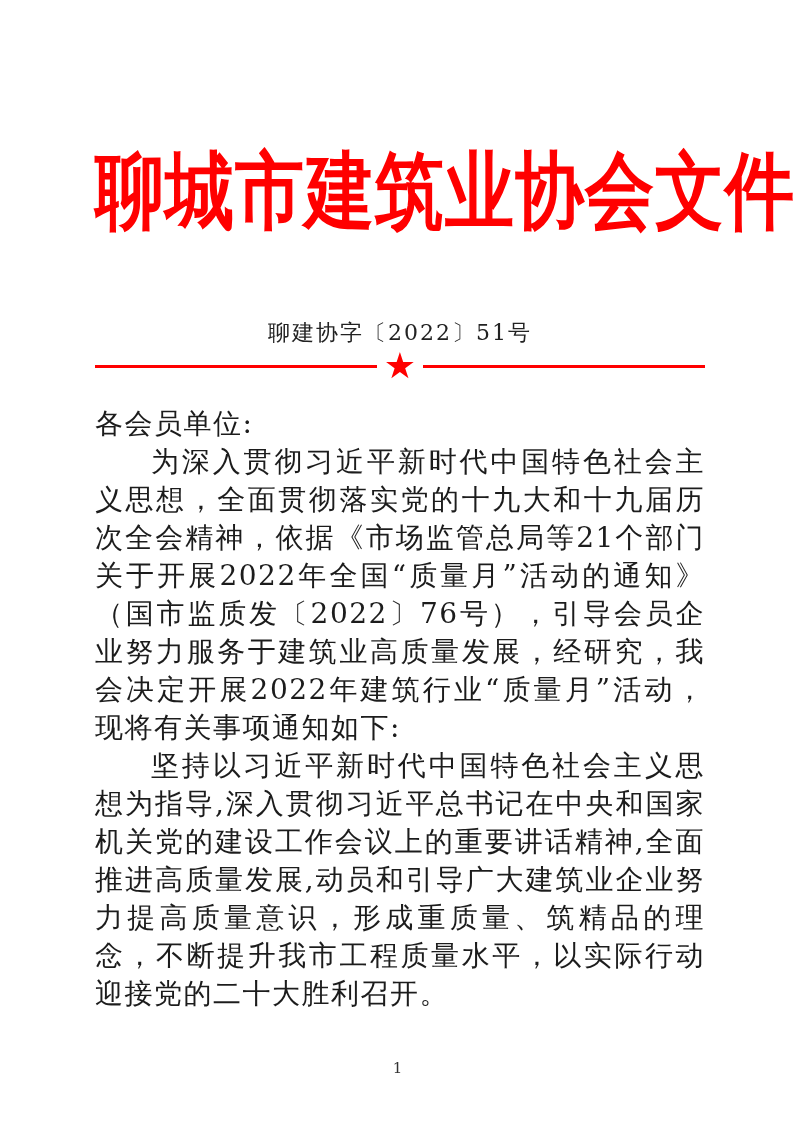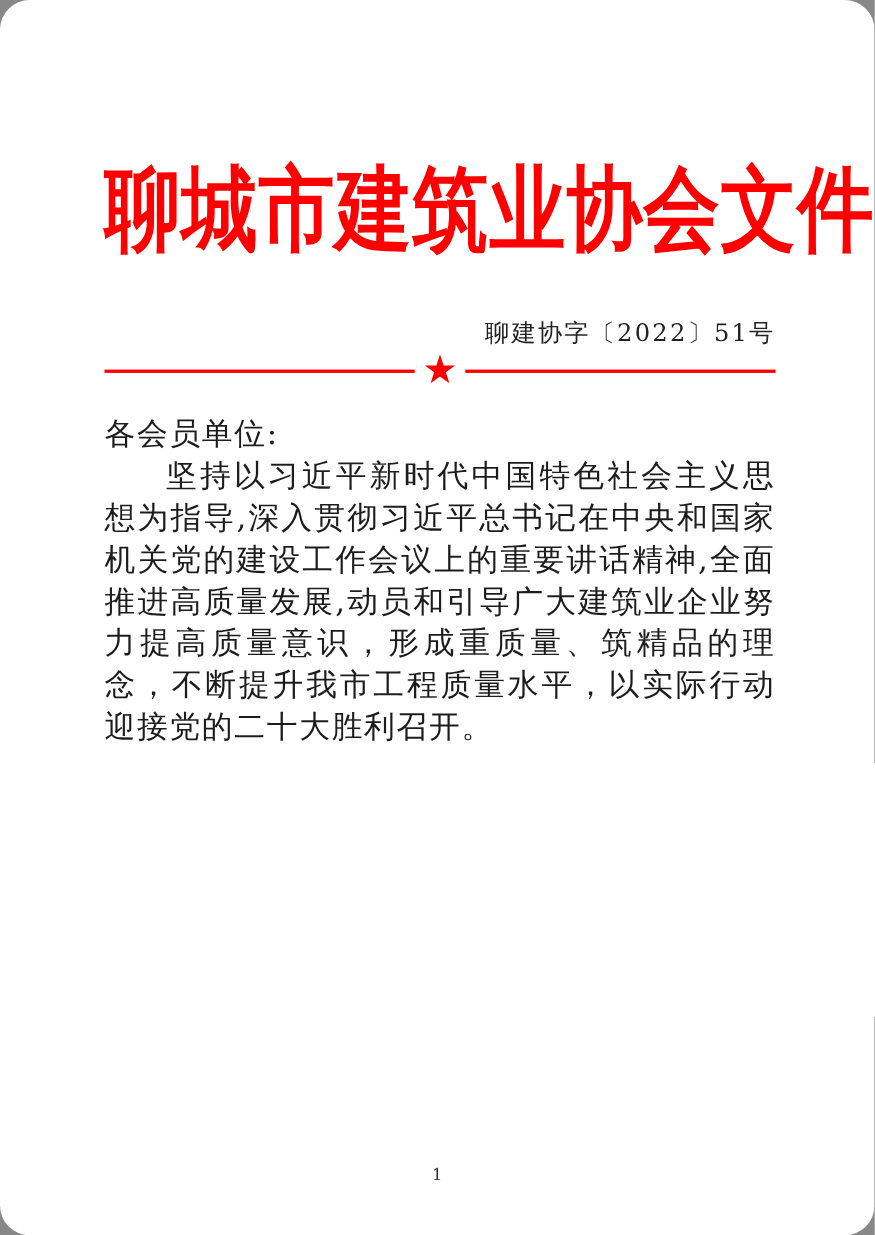--- a/index.html
+++ b/index.html
@@ -6,43 +6,42 @@
   html, body { background: #888; }
   .page {
     position: relative;
     width: 795px;
     height: 1123px;
     margin: 0 auto;
     background: #ffffff;
     overflow: hidden;
     font-family: "DejaVu Serif", "Liberation Serif", serif;
     color: #1a1a1a;
-    border-radius: 27px;
   }
   .content {
     padding: 0 90px 0 95px;
   }
   
   .org-header {
     margin-top: 148px;
     text-align: center;
     white-space: nowrap;
     font-family: "DejaVu Serif", "Liberation Serif", serif;
     font-weight: bold;
     font-size: 69px;
     line-height: 1.0;
     letter-spacing: 1px;
     color: #ff0000;
     transform: scaleY(1.22);
     transform-origin: center top;
   }
   
   .doc-number {
-    margin-top: 74px;
-    text-align: right;
+    margin-top: 103px;
+    text-align: center;
     font-size: 22px;
     line-height: 26px;
     letter-spacing: 2px;
     color: #222222;
     font-family: "DejaVu Serif", "Liberation Serif", serif;
   }
   
   .divider {
     margin-top: 2px;
     display: flex;
@@ -118,19 +117,20 @@
 
     <div class="divider">
       <div class="rule"></div>
       <div class="star">★</div>
       <div class="rule"></div>
     </div>
 
 
     <div class="body-text">
       <div class="salutation">各会员单位:</div>
+      <div class="para">为深入贯彻习近平新时代中国特色社会主义思想，全面贯彻落实党的十九大和十九届历次全会精神，依据《市场监管总局等21个部门关于开展2022年全国“质量月”活动的通知》（国市监质发〔2022〕76号），引导会员企业努力服务于建筑业高质量发展，经研究，我会决定开展2022年建筑行业“质量月”活动，现将有关事项通知如下:</div>
       <div class="para">坚持以习近平新时代中国特色社会主义思想为指导,深入贯彻习近平总书记在中央和国家机关党的建设工作会议上的重要讲话精神,全面推进高质量发展,动员和引导广大建筑业企业努力提高质量意识，形成重质量、筑精品的理念，不断提升我市工程质量水平，以实际行动迎接党的二十大胜利召开。</div>
     </div>
 
   </div>
 
   <div class="page-number">1</div>
 </div>
 
 </body></html>

